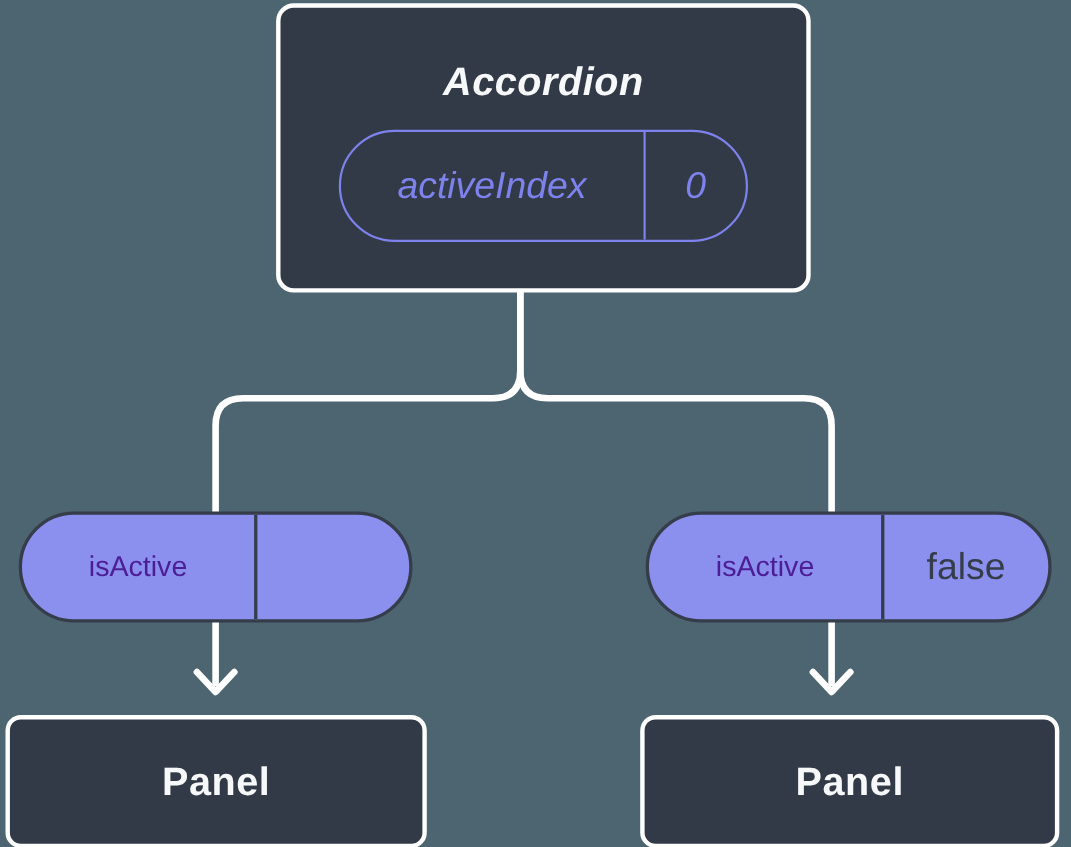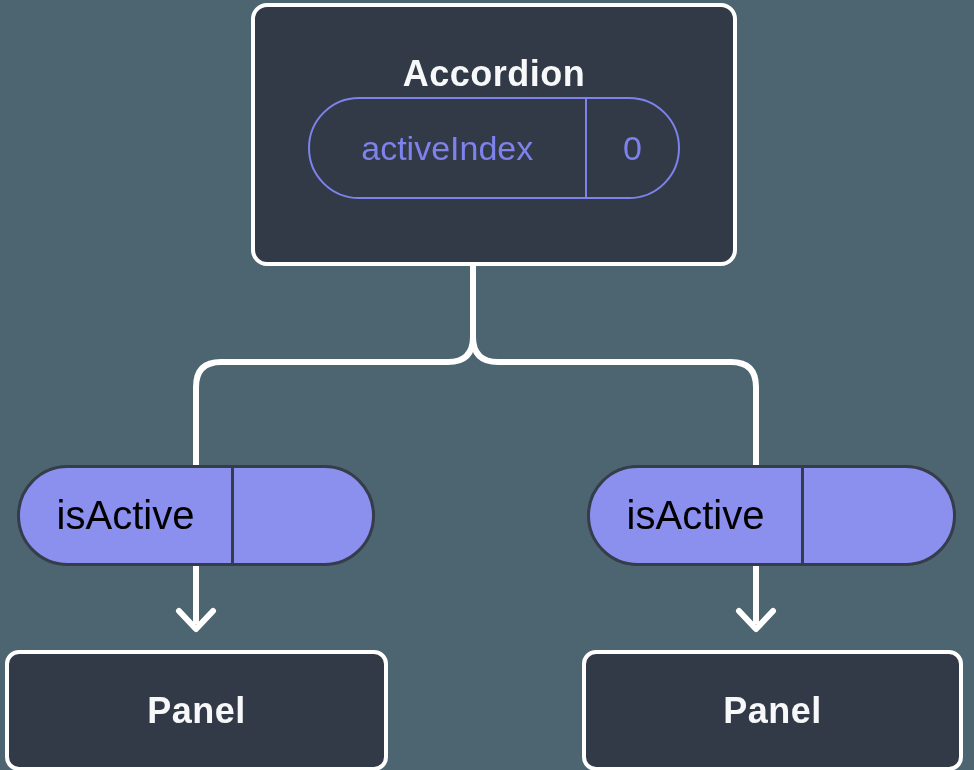--- a/index.html
+++ b/index.html
@@ -29,29 +29,31 @@
     align-items: center;
     justify-content: center;
   }
   .root-node {
     left: 251px; top: 3px;
     width: 486px; height: 263px;
     border-radius: 16px;
     flex-direction: column;
     justify-content: flex-start;
     padding-top: 44px;
+    font-style: italic;
   }
   .node-title {
     color: #f7f8fa;
     font-size: 36px;
     font-weight: 700;
     line-height: 46px;
     letter-spacing: 0.5px;
   }
   .prop-badge {
+    margin-top: 21px;
     width: 372px; height: 102px;
     border: 2.5px solid #7d82ec;
     border-radius: 51px;
     display: flex;
     align-items: stretch;
     overflow: hidden;
   }
   .prop-badge .prop-name {
     flex: 1;
     display: flex; align-items: center; justify-content: center;
@@ -78,22 +80,22 @@
     display: flex;
     align-items: stretch;
     overflow: hidden;
     z-index: 1;
   }
   .state-pill.left  { left: 17px;  width: 358px; }
   .state-pill.right { left: 587px; width: 369px; }
   .state-pill .prop-name {
     width: 211px;
     display: flex; align-items: center; justify-content: center;
-    color: #000000;
-    font-size: 40px;
+    color: #4c1d95;
+    font-size: 26px;
   }
   .state-pill .pill-divider {
     width: 2.5px;
     background: #353c4a;
   }
   .state-pill .prop-value {
     flex: 1;
     display: flex; align-items: center; justify-content: center;
     color: #353c4a;
     font-size: 34px;
@@ -130,20 +132,21 @@
   </div>
 
   <div class="state-pill left">
     <div class="prop-name">isActive</div>
     <div class="pill-divider"></div>
   </div>
 
   <div class="state-pill right">
     <div class="prop-name">isActive</div>
     <div class="pill-divider"></div>
+    <div class="prop-value">false</div>
   </div>
 
   <div class="node panel-node left">
     <div class="node-title">Panel</div>
   </div>
 
   <div class="node panel-node right">
     <div class="node-title">Panel</div>
   </div>
 

